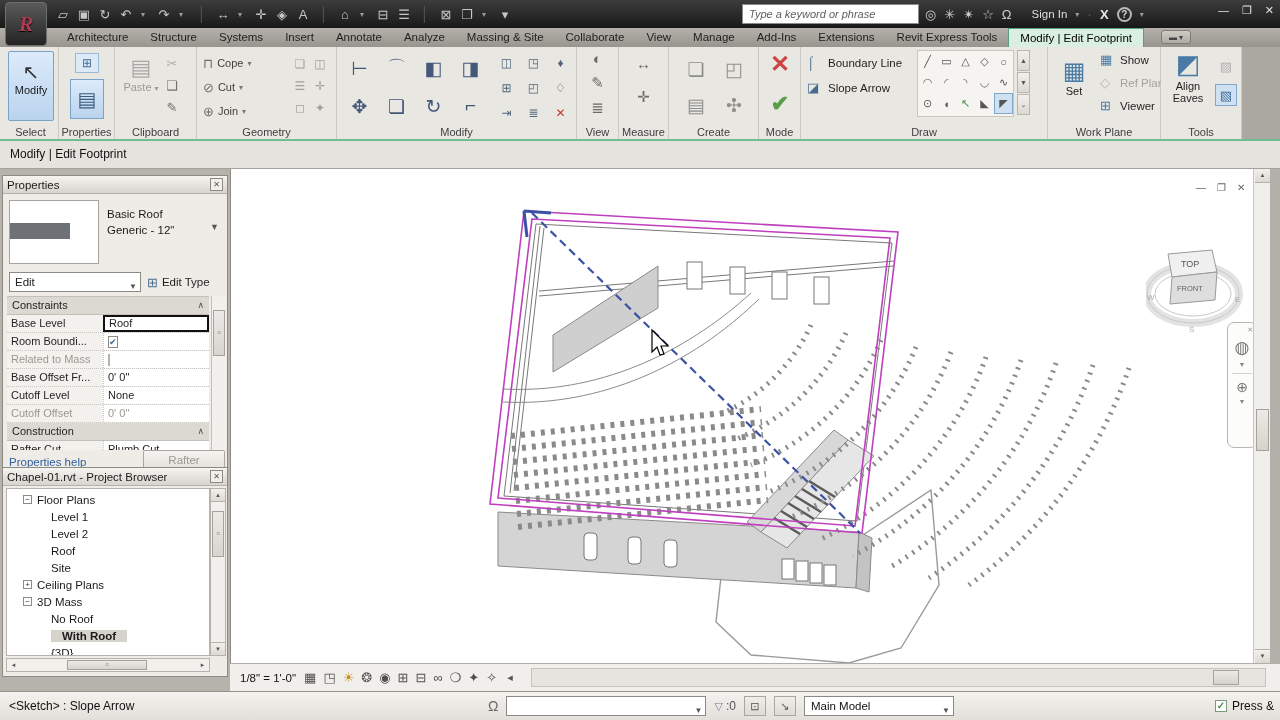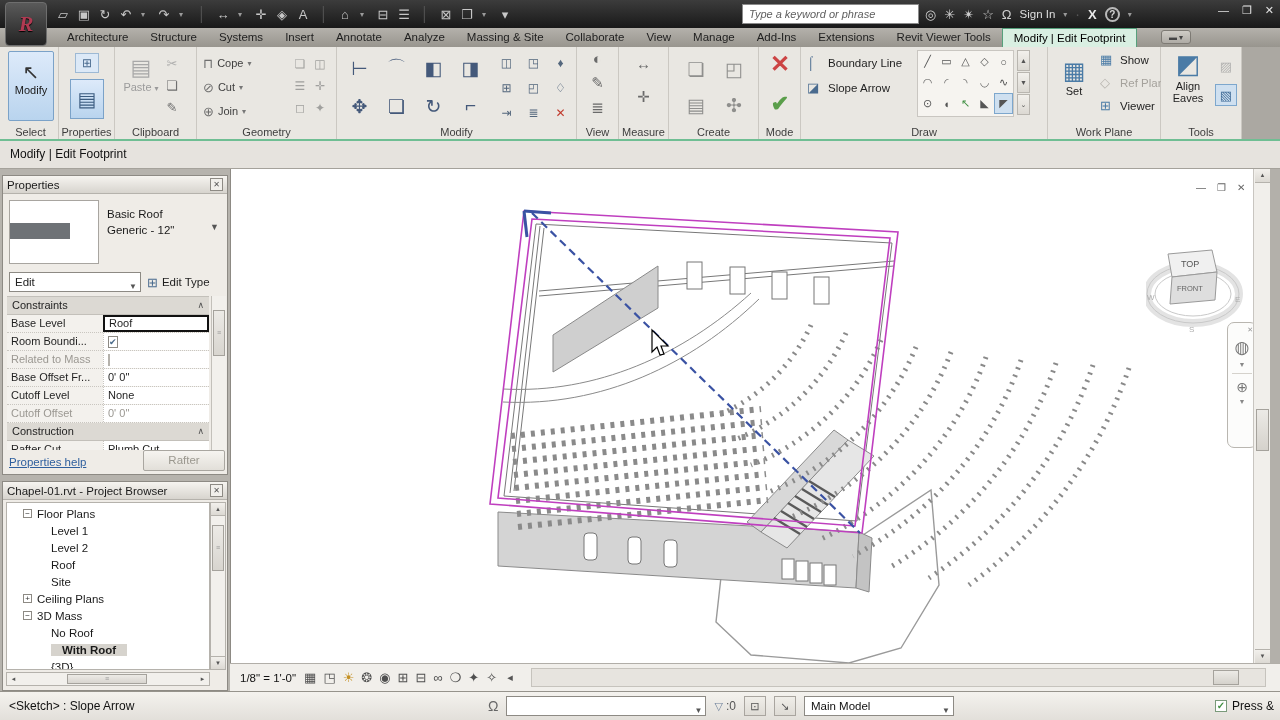--- a/index.html
+++ b/index.html
@@ -11,21 +11,21 @@
 .titlebar{position:absolute;left:0;top:0;width:1280px;height:28px;background:linear-gradient(#3c3c3c,#191919);}
 .appbtn{position:absolute;left:5px;top:2px;width:42px;height:44px;background:linear-gradient(#5a5a5a,#232323);border:1px solid #6e6e6e;border-radius:4px;z-index:9;display:flex;align-items:center;justify-content:center;}
 .appbtn .r{font-family:"Liberation Serif",serif;font-style:italic;font-weight:bold;font-size:22px;color:#b03a52;text-shadow:0 1px 1px #000;}
 .qat{position:absolute;left:56px;top:0;height:28px;display:flex;align-items:center;gap:7px;color:#c7c7c7;font-size:13px;}
 .qat .gi{min-width:14px;}
 .qat .dd{font-size:8px;color:#9a9a9a;margin-left:-4px;}
 .qsep{color:#565656;font-size:14px;}
 .wtitle{position:absolute;left:470px;top:0;width:266px;height:28px;line-height:28px;text-align:center;color:#8f8f8f;font-size:11px;white-space:nowrap;overflow:hidden;}
 .searchbox{position:absolute;left:742px;top:4px;width:177px;height:20px;background:#fff;border:1px solid #8b8b8b;color:#5e5e5e;font-style:italic;font-size:11px;line-height:18px;padding:0 6px;}
 .tr-icons{position:absolute;left:925px;top:0;height:28px;display:flex;align-items:center;gap:8px;color:#cfcfcf;font-size:13px;}
-.signin{color:#dedede;font-size:11.5px;}
+.signin{color:#dedede;font-size:11.5px;margin-left:12px;}
 .dds{font-size:8px;color:#9a9a9a;}
 .xlogo{color:#e8e8e8;font-weight:bold;font-size:13px;}
 .helpcirc{width:15px;height:15px;border:2px solid #b9b9b9;border-radius:50%;font-size:10px;line-height:11px;text-align:center;color:#d5d5d5;font-weight:bold;}
 .winbtns{position:absolute;right:6px;top:4px;display:flex;gap:13px;color:#e2e2e2;font-size:11px;}
 
 .tabrow{position:absolute;left:0;top:28px;width:1280px;height:19px;background:linear-gradient(#b4b1ab,#98958e);display:flex;padding-left:56px;align-items:flex-end;}
 .tab{padding:0 11px;line-height:19px;height:19px;color:#1e1e1e;font-size:11.5px;white-space:nowrap;display:inline-block;}
 .tab.active{background:#d9efe2;border:1px solid #56a07c;border-bottom:none;color:#000;}
 .tabextra{margin-left:9px;margin-bottom:2px;width:30px;height:14px;border:1px solid #7d7a74;border-radius:3px;background:linear-gradient(#cfccc6,#aeaba5);font-size:8px;color:#444;display:inline-flex;align-items:center;justify-content:center;gap:2px;}
 
@@ -220,21 +220,21 @@
     <span class="tab">Systems</span>
     <span class="tab">Insert</span>
     <span class="tab">Annotate</span>
     <span class="tab">Analyze</span>
     <span class="tab">Massing &amp; Site</span>
     <span class="tab">Collaborate</span>
     <span class="tab">View</span>
     <span class="tab">Manage</span>
     <span class="tab">Add-Ins</span>
     <span class="tab">Extensions</span>
-    <span class="tab">Revit Viewer Tools</span>
+    <span class="tab">Revit Express Tools</span>
     <span class="tab active">Modify | Edit Footprint</span>
   </div>
 <div class="tabextra abs" style="left:1152px;top:30px;">
     <span>▬</span>
     <span>▾</span>
   </div>
 
 <div class="ribbon">
 
   <div class="panel" style="left:3px;width:56px;">
@@ -487,21 +487,21 @@
         <span class="pval">Plumb Cut...</span>
       </div>
   </div>
   <div class="pscroll">
       <div class="pthumb">≡</div>
     </div>
   <a class="phelp">Properties help</a>
   <div class="applybtn">Rafter</div>
 </div>
 
-<div class="palette" style="top:481px;height:210px;">
+<div class="palette" style="top:467px;height:210px;">
   <div class="phead">
     <span>Chapel-01.rvt - Project Browser</span>
     <span class="closebox">✕</span>
   </div>
   <div class="tree">
     <div class="titem lv1">
         <span class="exp">−</span>
         <span class="tlab">Floor Plans</span>
       </div>
     <div class="titem lv2">

